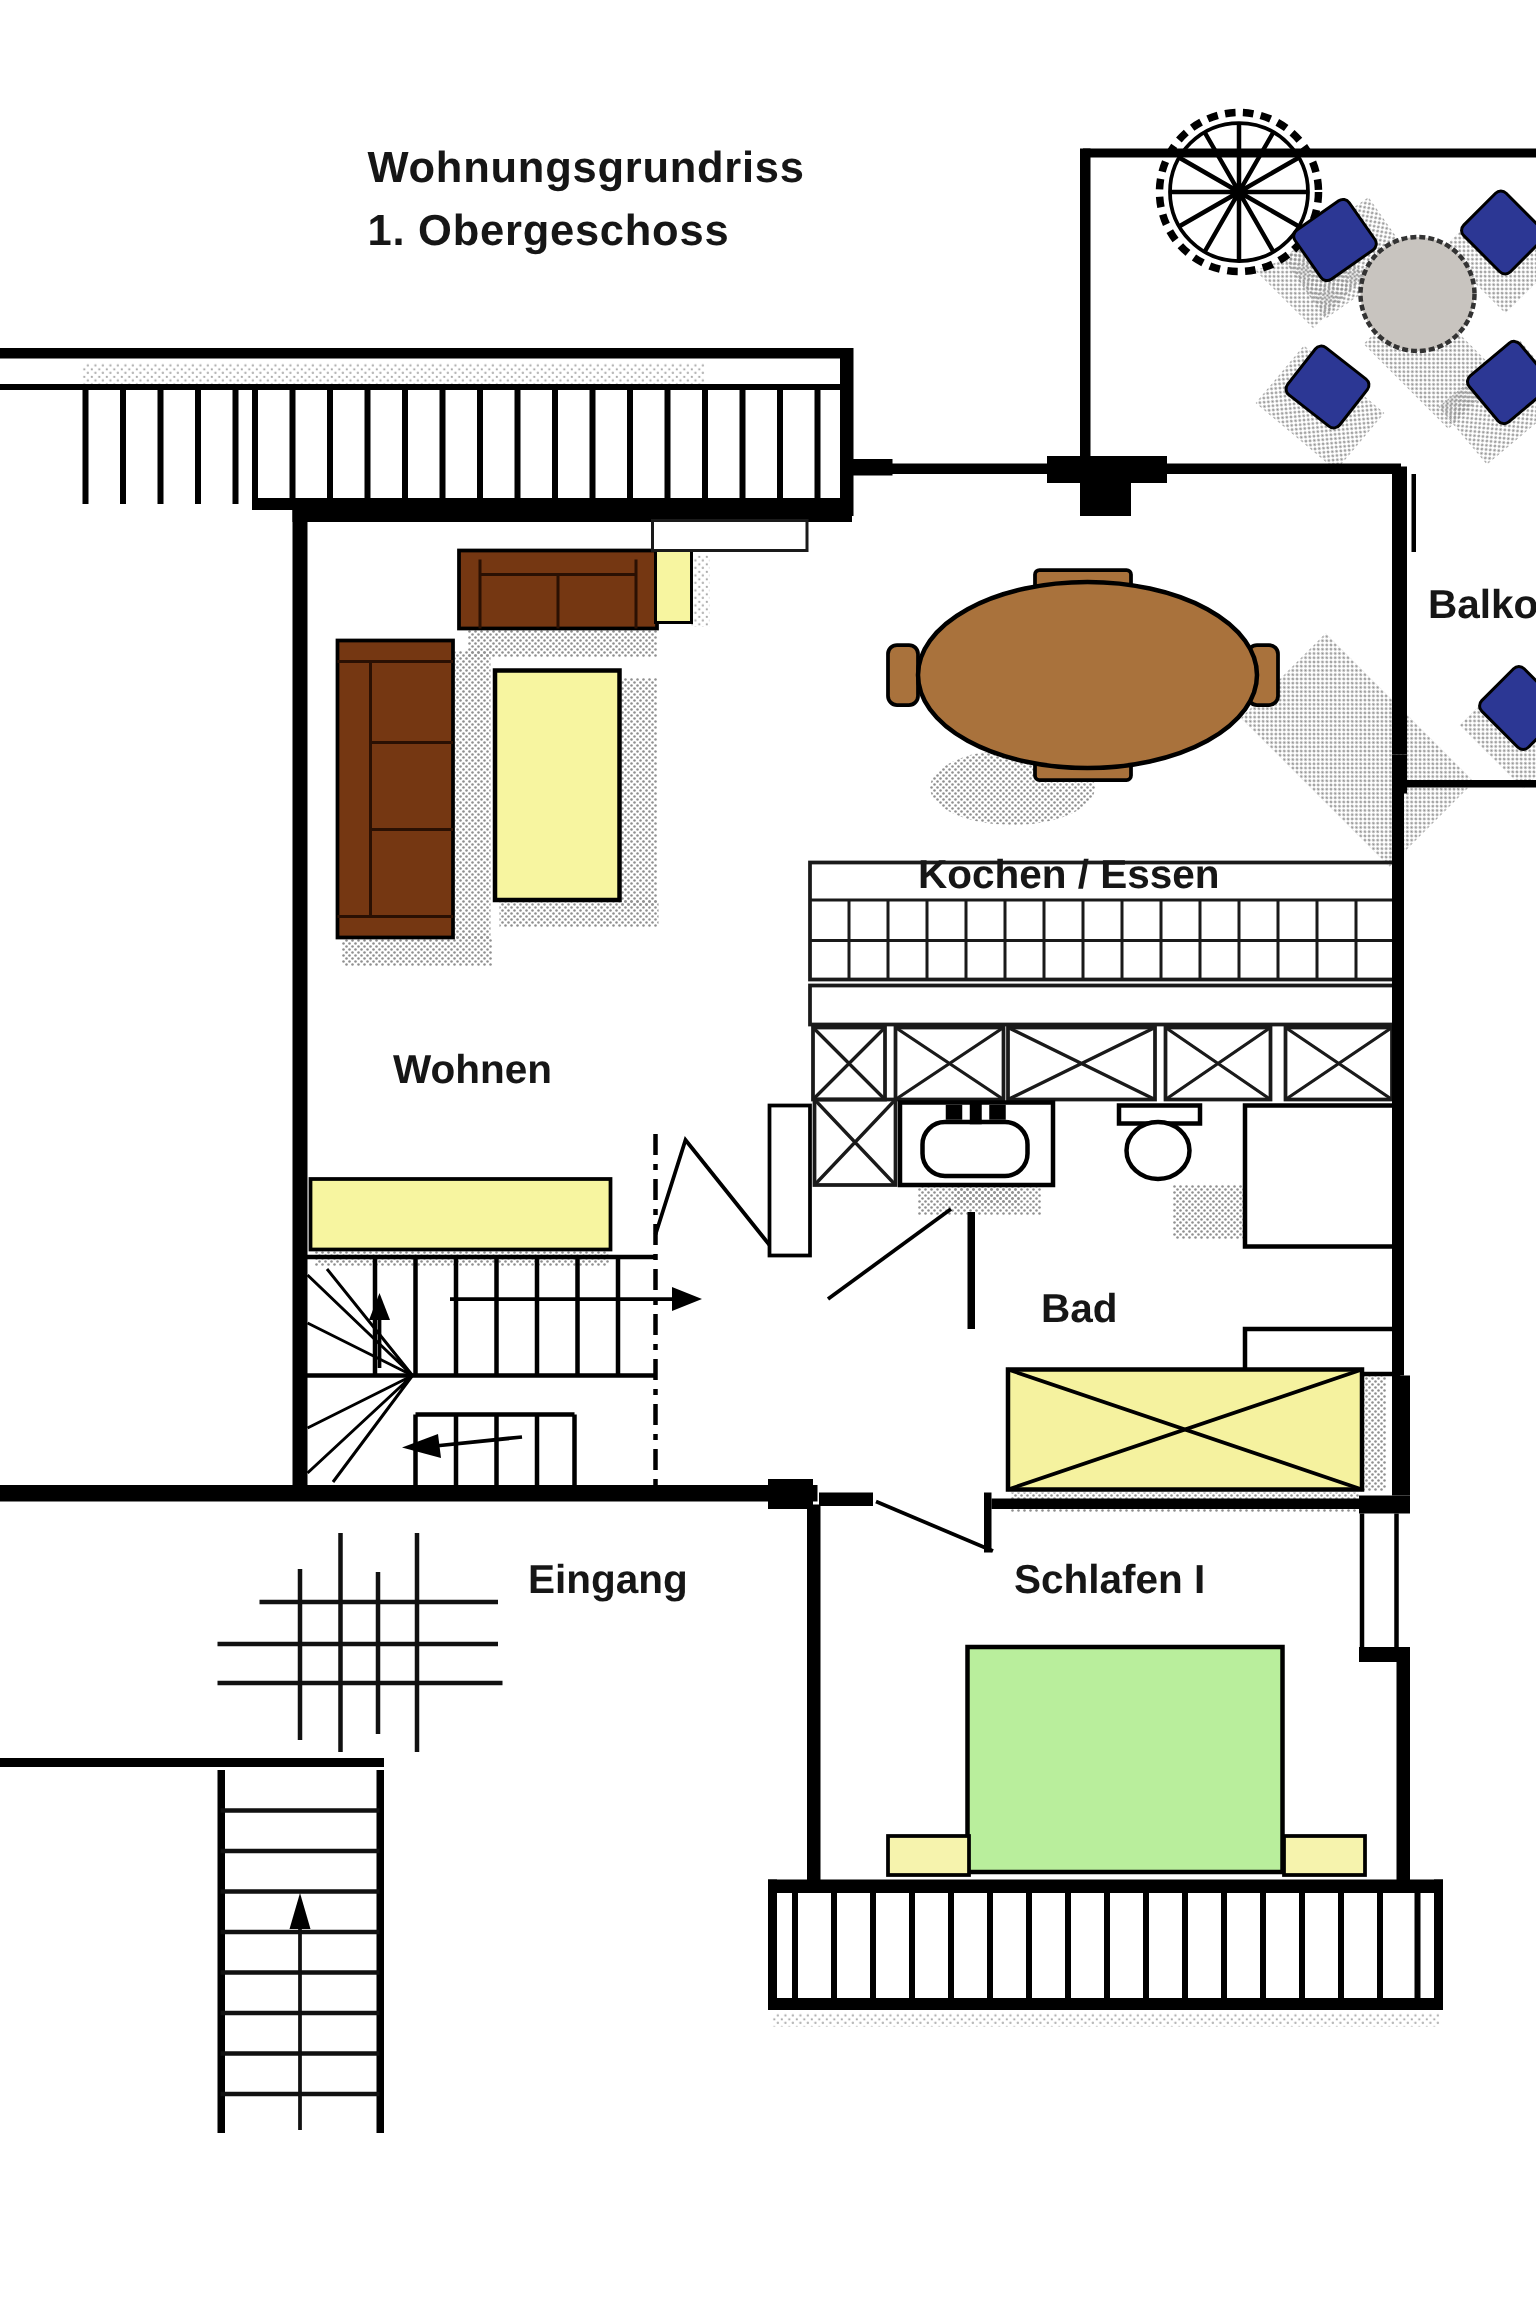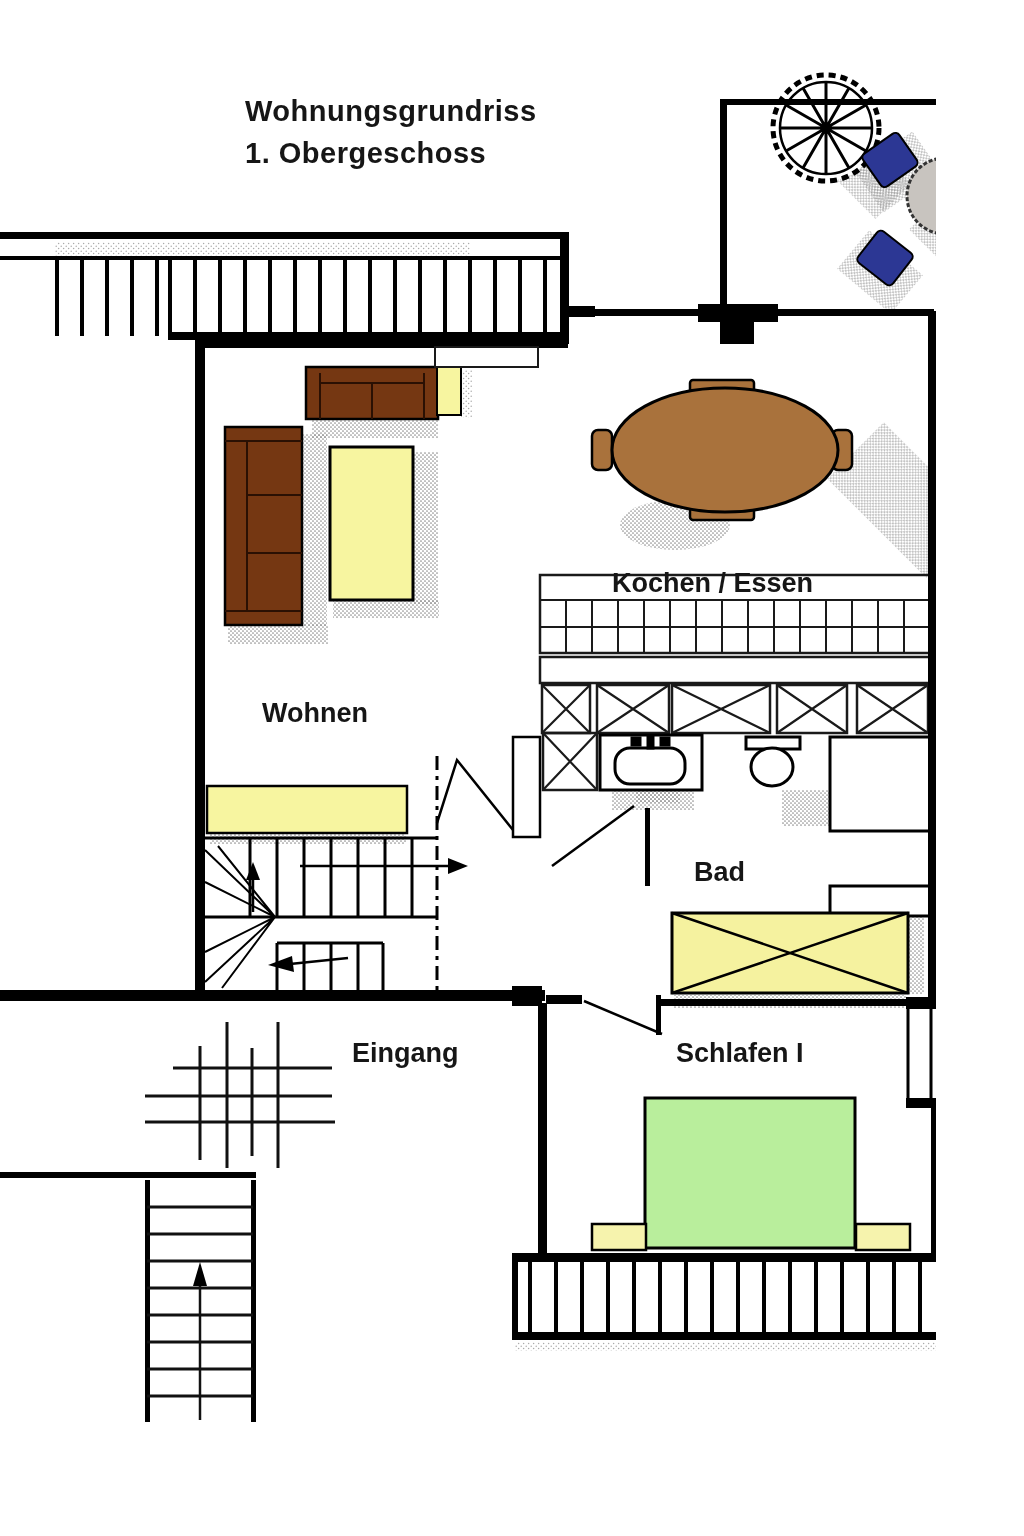--- a/index.html
+++ b/index.html
@@ -1,16 +1,16 @@
 <!DOCTYPE html>
 <html><head>
 <meta charset="utf-8">
 <style>
   html,body{margin:0;padding:0;background:#ffffff;}
-  .page{width:936px;height:1536px;position:relative;background:#fff;overflow:hidden;}
+  .page{width:1024px;height:1536px;position:relative;background:#fff;overflow:hidden;}
   svg{display:block;font-family:"Liberation Sans","DejaVu Sans",sans-serif;}
   text{font-weight:bold;fill:#161616;}
   .t-title{font-size:29px;letter-spacing:0.5px;}
   .t-room{font-size:27px;}
 </style>
 </head>
 <body>
 
 <div class="page">
 <svg width="1024" height="1536" viewBox="0 0 1024 1536">

